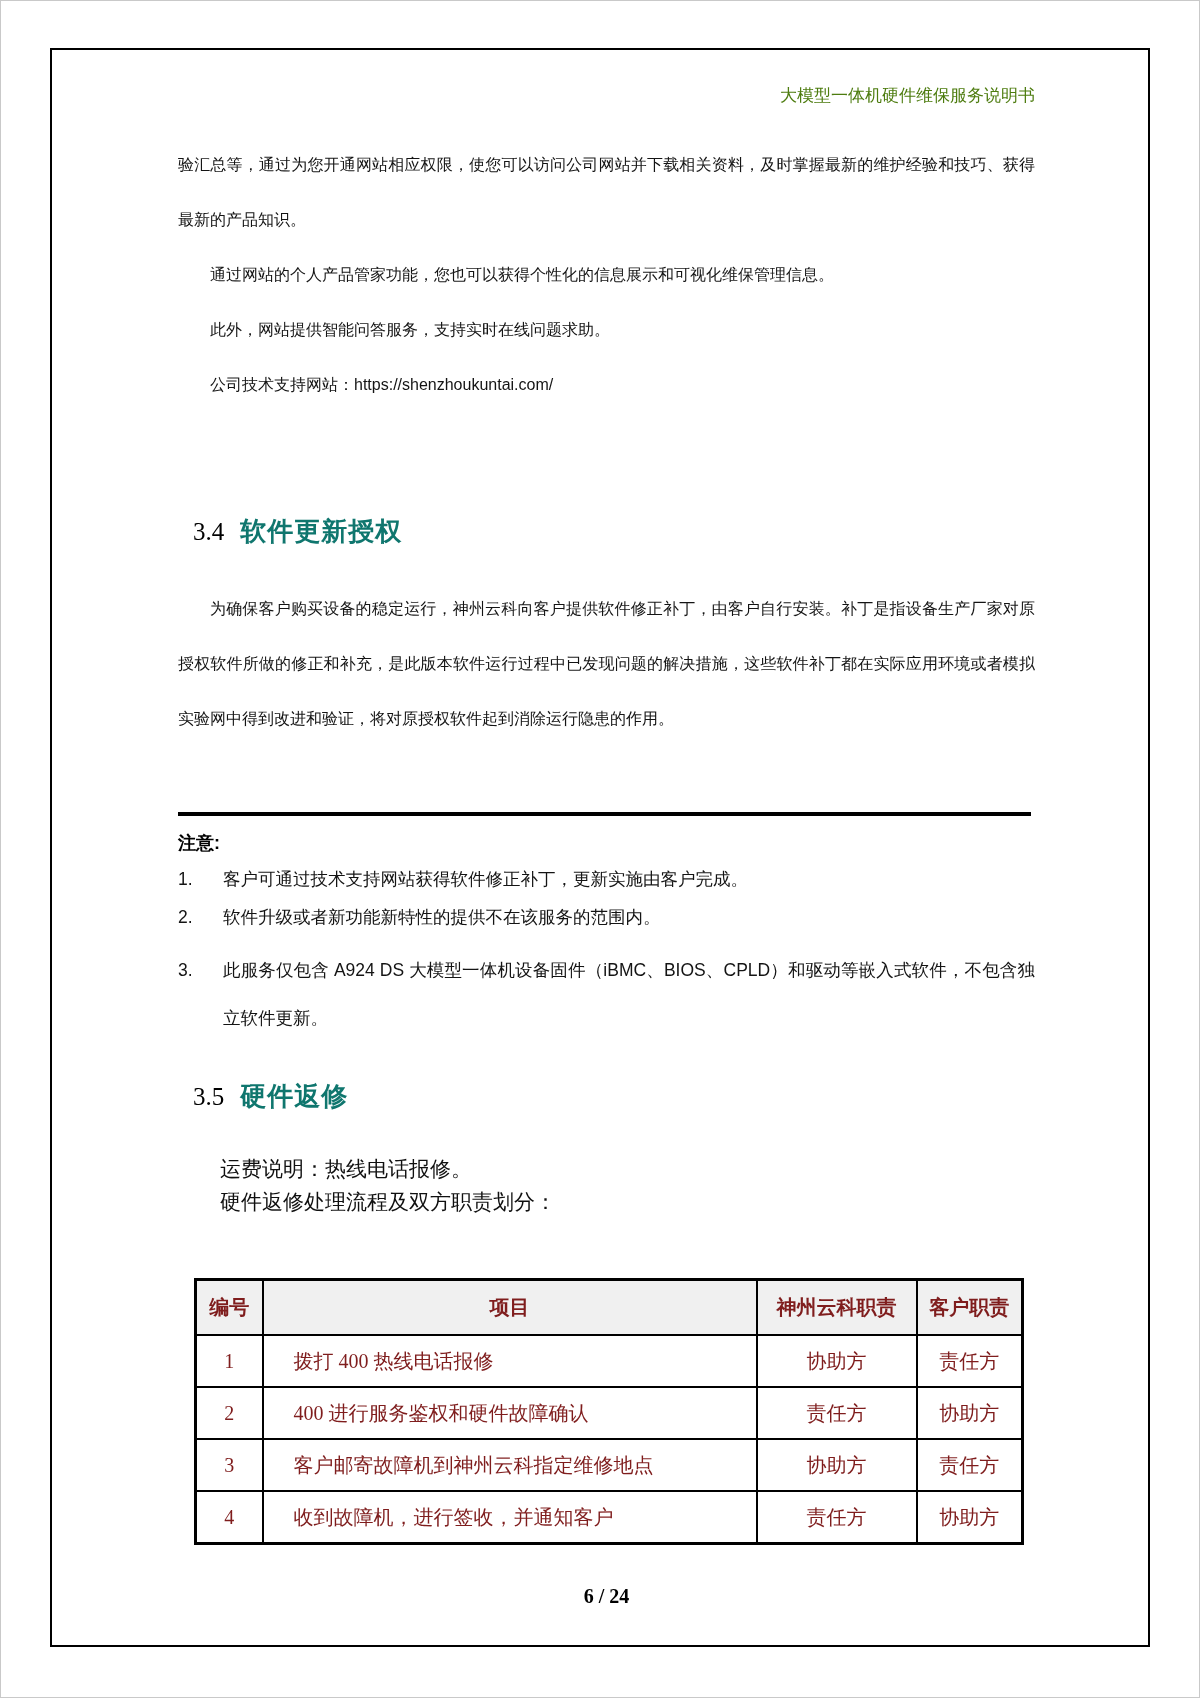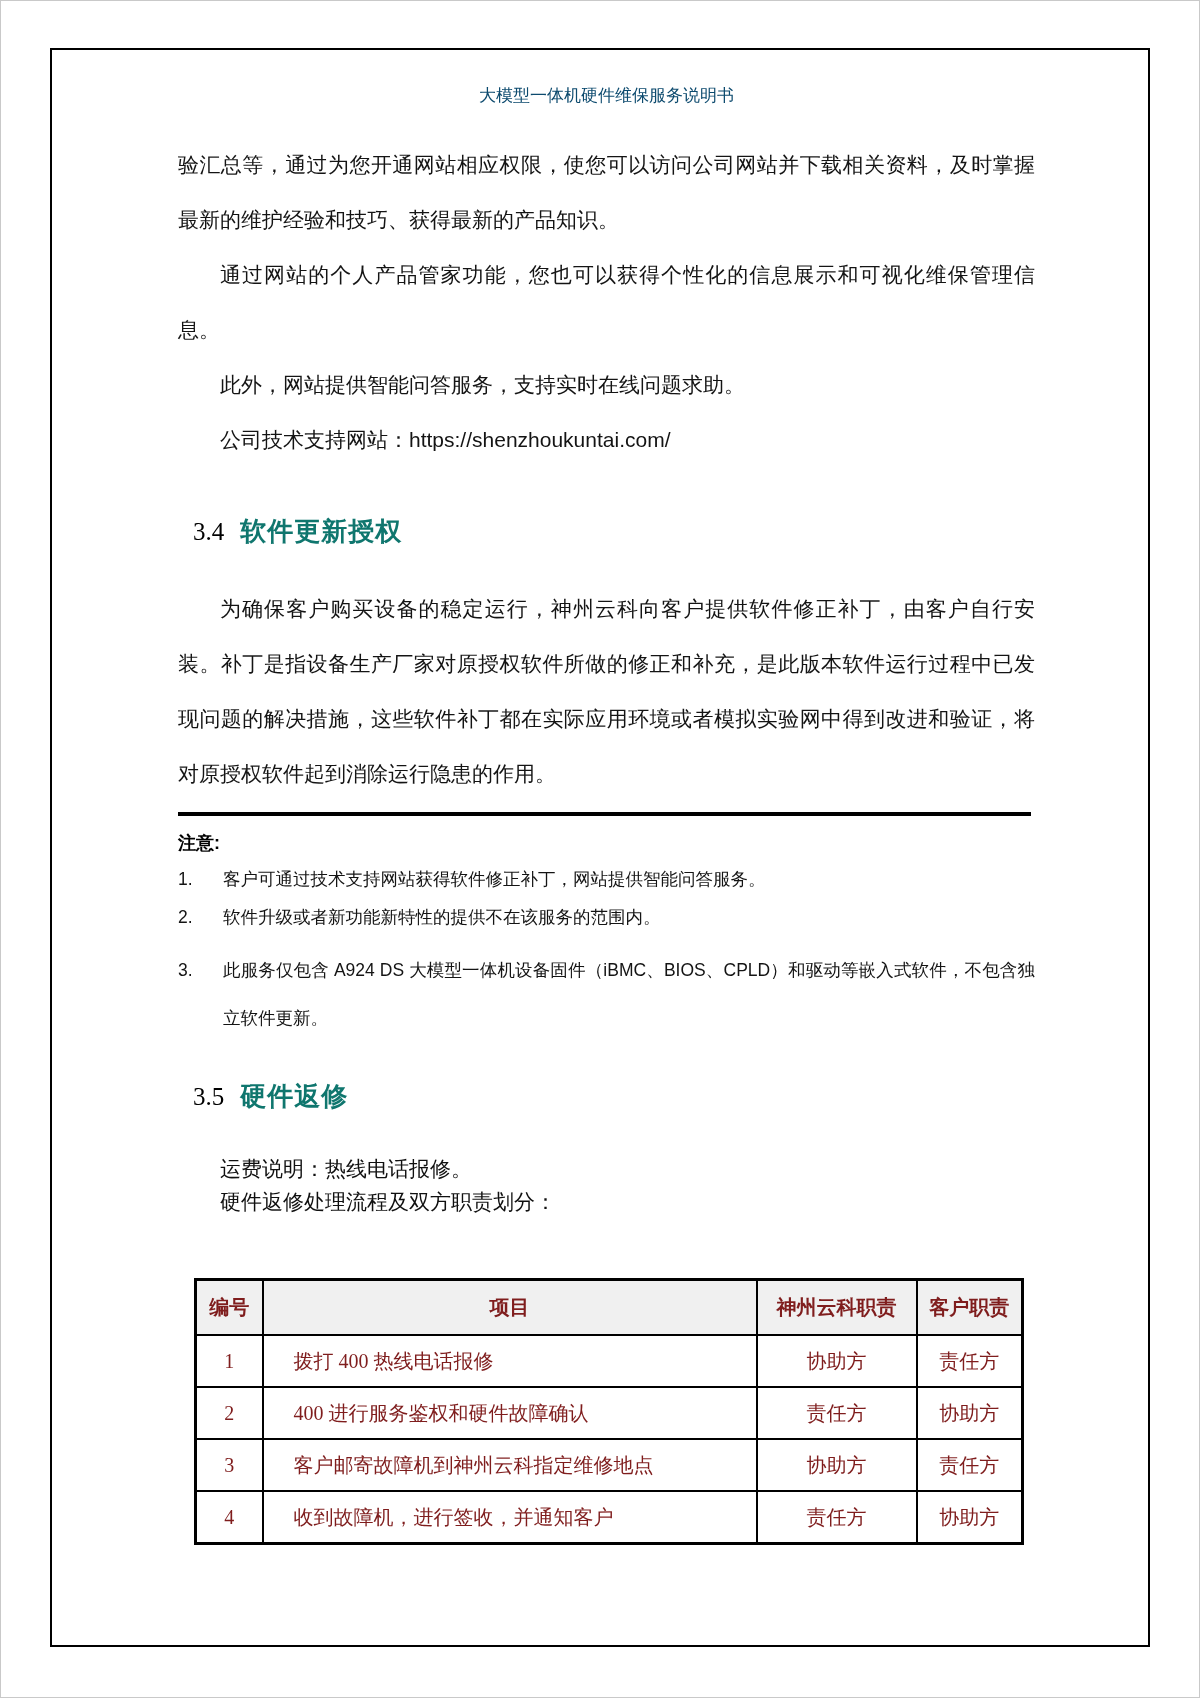--- a/index.html
+++ b/index.html
@@ -6,25 +6,25 @@
   .canvas{
     position:relative;width:1200px;height:1698px;background:#ffffff;
     overflow:hidden;box-shadow:inset 0 0 0 1px #c9c9c9;
     font-family:"Liberation Sans",sans-serif;color:#111;
   }
   .page-border{
     position:absolute;left:50px;top:48px;width:1100px;height:1599px;
     border:2px solid #000;box-sizing:border-box;
   }
   .doc-header{
-    position:absolute;left:178px;top:84px;width:857px;text-align:center;
-    font-family:"Liberation Serif",serif;font-size:17px;color:#0c4a6e;
+    position:absolute;left:178px;top:84px;width:857px;text-align:right;
+    font-family:"Liberation Serif",serif;font-size:17px;color:#4d7c0f;
   }
   .flow{position:absolute;left:178px;width:857px;text-align:justify;}
-  .sans-body{font-size:21px;line-height:55px;font-family:"Liberation Sans",sans-serif;color:#141414;}
+  .sans-body{font-size:16px;line-height:55px;font-family:"Liberation Sans",sans-serif;color:#141414;}
   .flow p{margin:0;}
   .indent{text-indent:2em;}
   .sec-heading{position:absolute;left:193px;display:flex;align-items:baseline;gap:16px;white-space:nowrap;}
   .sec-num{font-family:"Liberation Serif",serif;font-size:25px;color:#000;}
   .sec-title{font-family:"Liberation Sans",sans-serif;font-size:26px;font-weight:bold;color:#0f766e;letter-spacing:1px;}
   .rule{position:absolute;left:178px;top:812px;width:853px;height:4px;background:#000;}
   .note-label{position:absolute;left:178px;top:831px;font-size:18px;font-weight:bold;color:#000;}
   .note-item{position:absolute;left:178px;width:857px;padding-left:45px;box-sizing:border-box;
     font-size:17.5px;line-height:26px;color:#141414;text-align:justify;}
   .note-item .num{position:absolute;left:0;top:0;}
@@ -67,21 +67,21 @@
   <div class="flow sans-body" style="top:581px;">
     <p class="indent">为确保客户购买设备的稳定运行，神州云科向客户提供软件修正补丁，由客户自行安装。补丁是指设备生产厂家对原授权软件所做的修正和补充，是此版本软件运行过程中已发现问题的解决措施，这些软件补丁都在实际应用环境或者模拟实验网中得到改进和验证，将对原授权软件起到消除运行隐患的作用。</p>
   </div>
 
   <div class="rule"></div>
 
   <div class="note-label">注意:</div>
 
   <div class="note-item" style="top:866px;">
     <span class="num">1.</span>
-    <span>客户可通过技术支持网站获得软件修正补丁，网站提供智能问答服务。</span>
+    <span>客户可通过技术支持网站获得软件修正补丁，更新实施由客户完成。</span>
   </div>
   <div class="note-item" style="top:904px;">
     <span class="num">2.</span>
     <span>软件升级或者新功能新特性的提供不在该服务的范围内。</span>
   </div>
   <div class="note-item" style="top:946px;line-height:48px;">
     <span class="num">3.</span>
     <span>此服务仅包含 A924 DS 大模型一体机设备固件（iBMC、BIOS、CPLD）和驱动等嵌入式软件，不包含独立软件更新。</span>
   </div>
 
@@ -131,14 +131,17 @@
       </tr>
       <tr>
         <td>4</td>
         <td class="col-item">收到故障机，进行签收，并通知客户</td>
         <td>责任方</td>
         <td>协助方</td>
       </tr>
     </tbody>
   </table>
 
+  <div class="footer">
+    <span>6 / 24</span>
+  </div>
 
 </div>
 
 </body></html>

